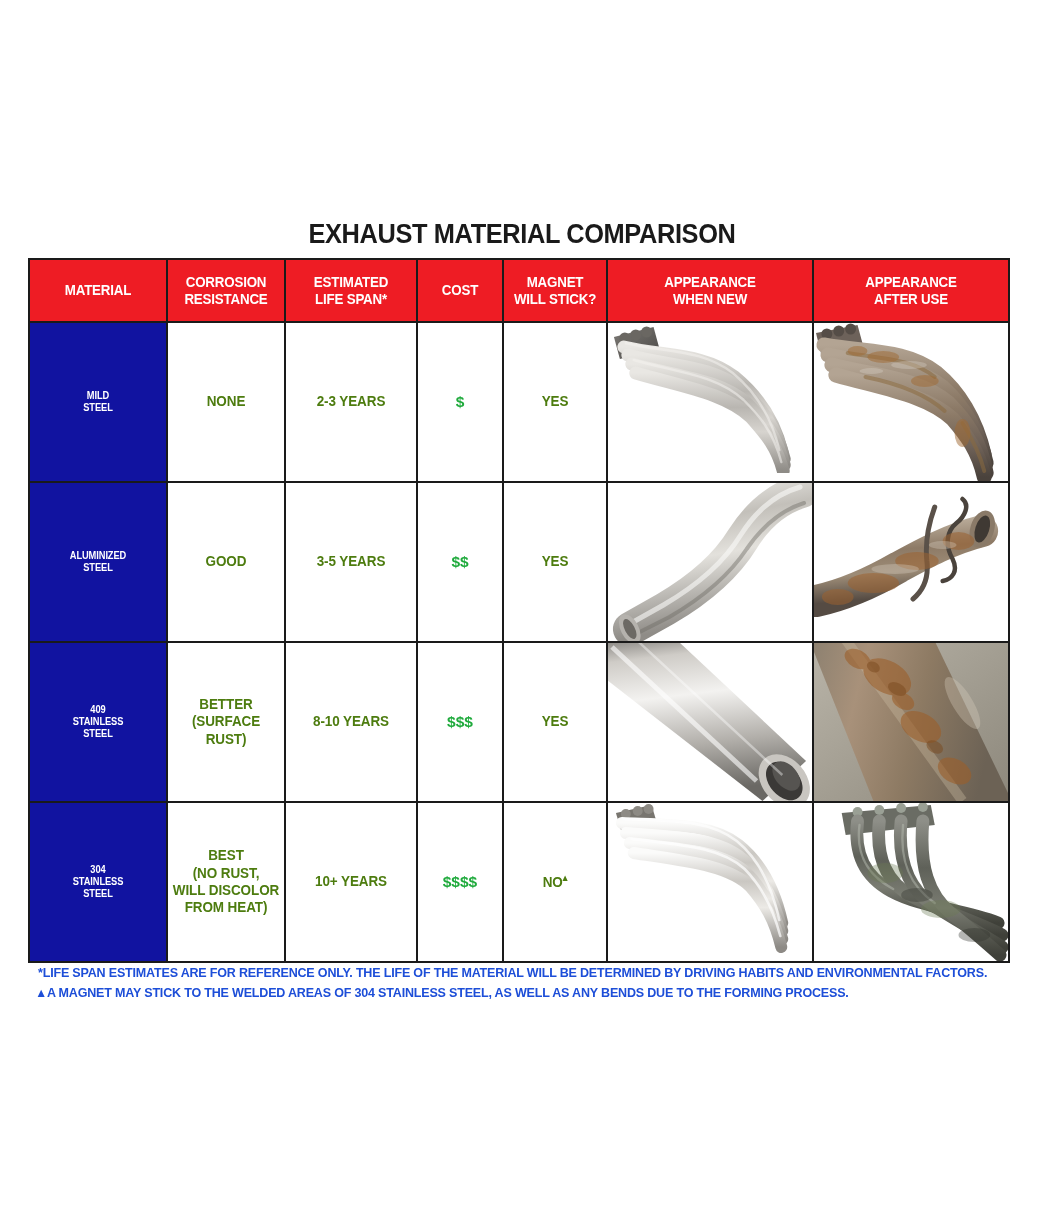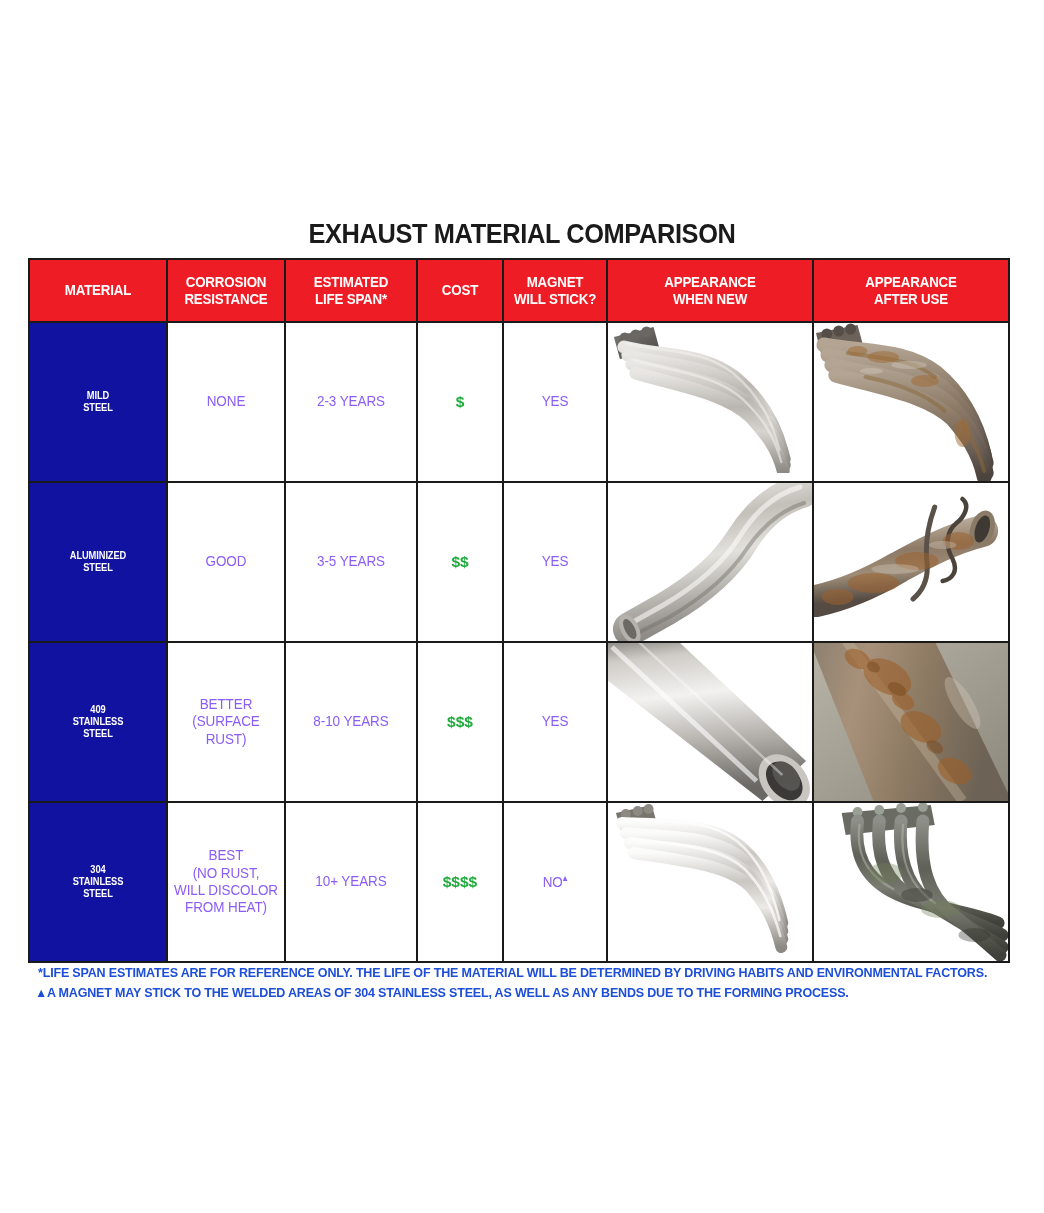--- a/index.html
+++ b/index.html
@@ -78,23 +78,23 @@
     background: #1113a0;
     color: #ffffff;
     font-size: 10px;
     font-weight: bold;
     line-height: 1.18;
     letter-spacing: -0.1px;
   }
   td.material .ml { display: block; transform: scaleX(0.93); }
   td.txt {
     background: #ffffff;
-    color: #8b5cf6;
+    color: #4d7c0f;
     font-size: 14.5px;
-    font-weight: normal;
+    font-weight: bold;
     line-height: 1.2;
     letter-spacing: -0.1px;
   }
   td.txt .tl { display: block; transform: scaleX(0.93); }
   td.cost {
     color: #1faa3c;
     font-size: 15.5px;
     font-weight: bold;
     letter-spacing: 0px;
   }

